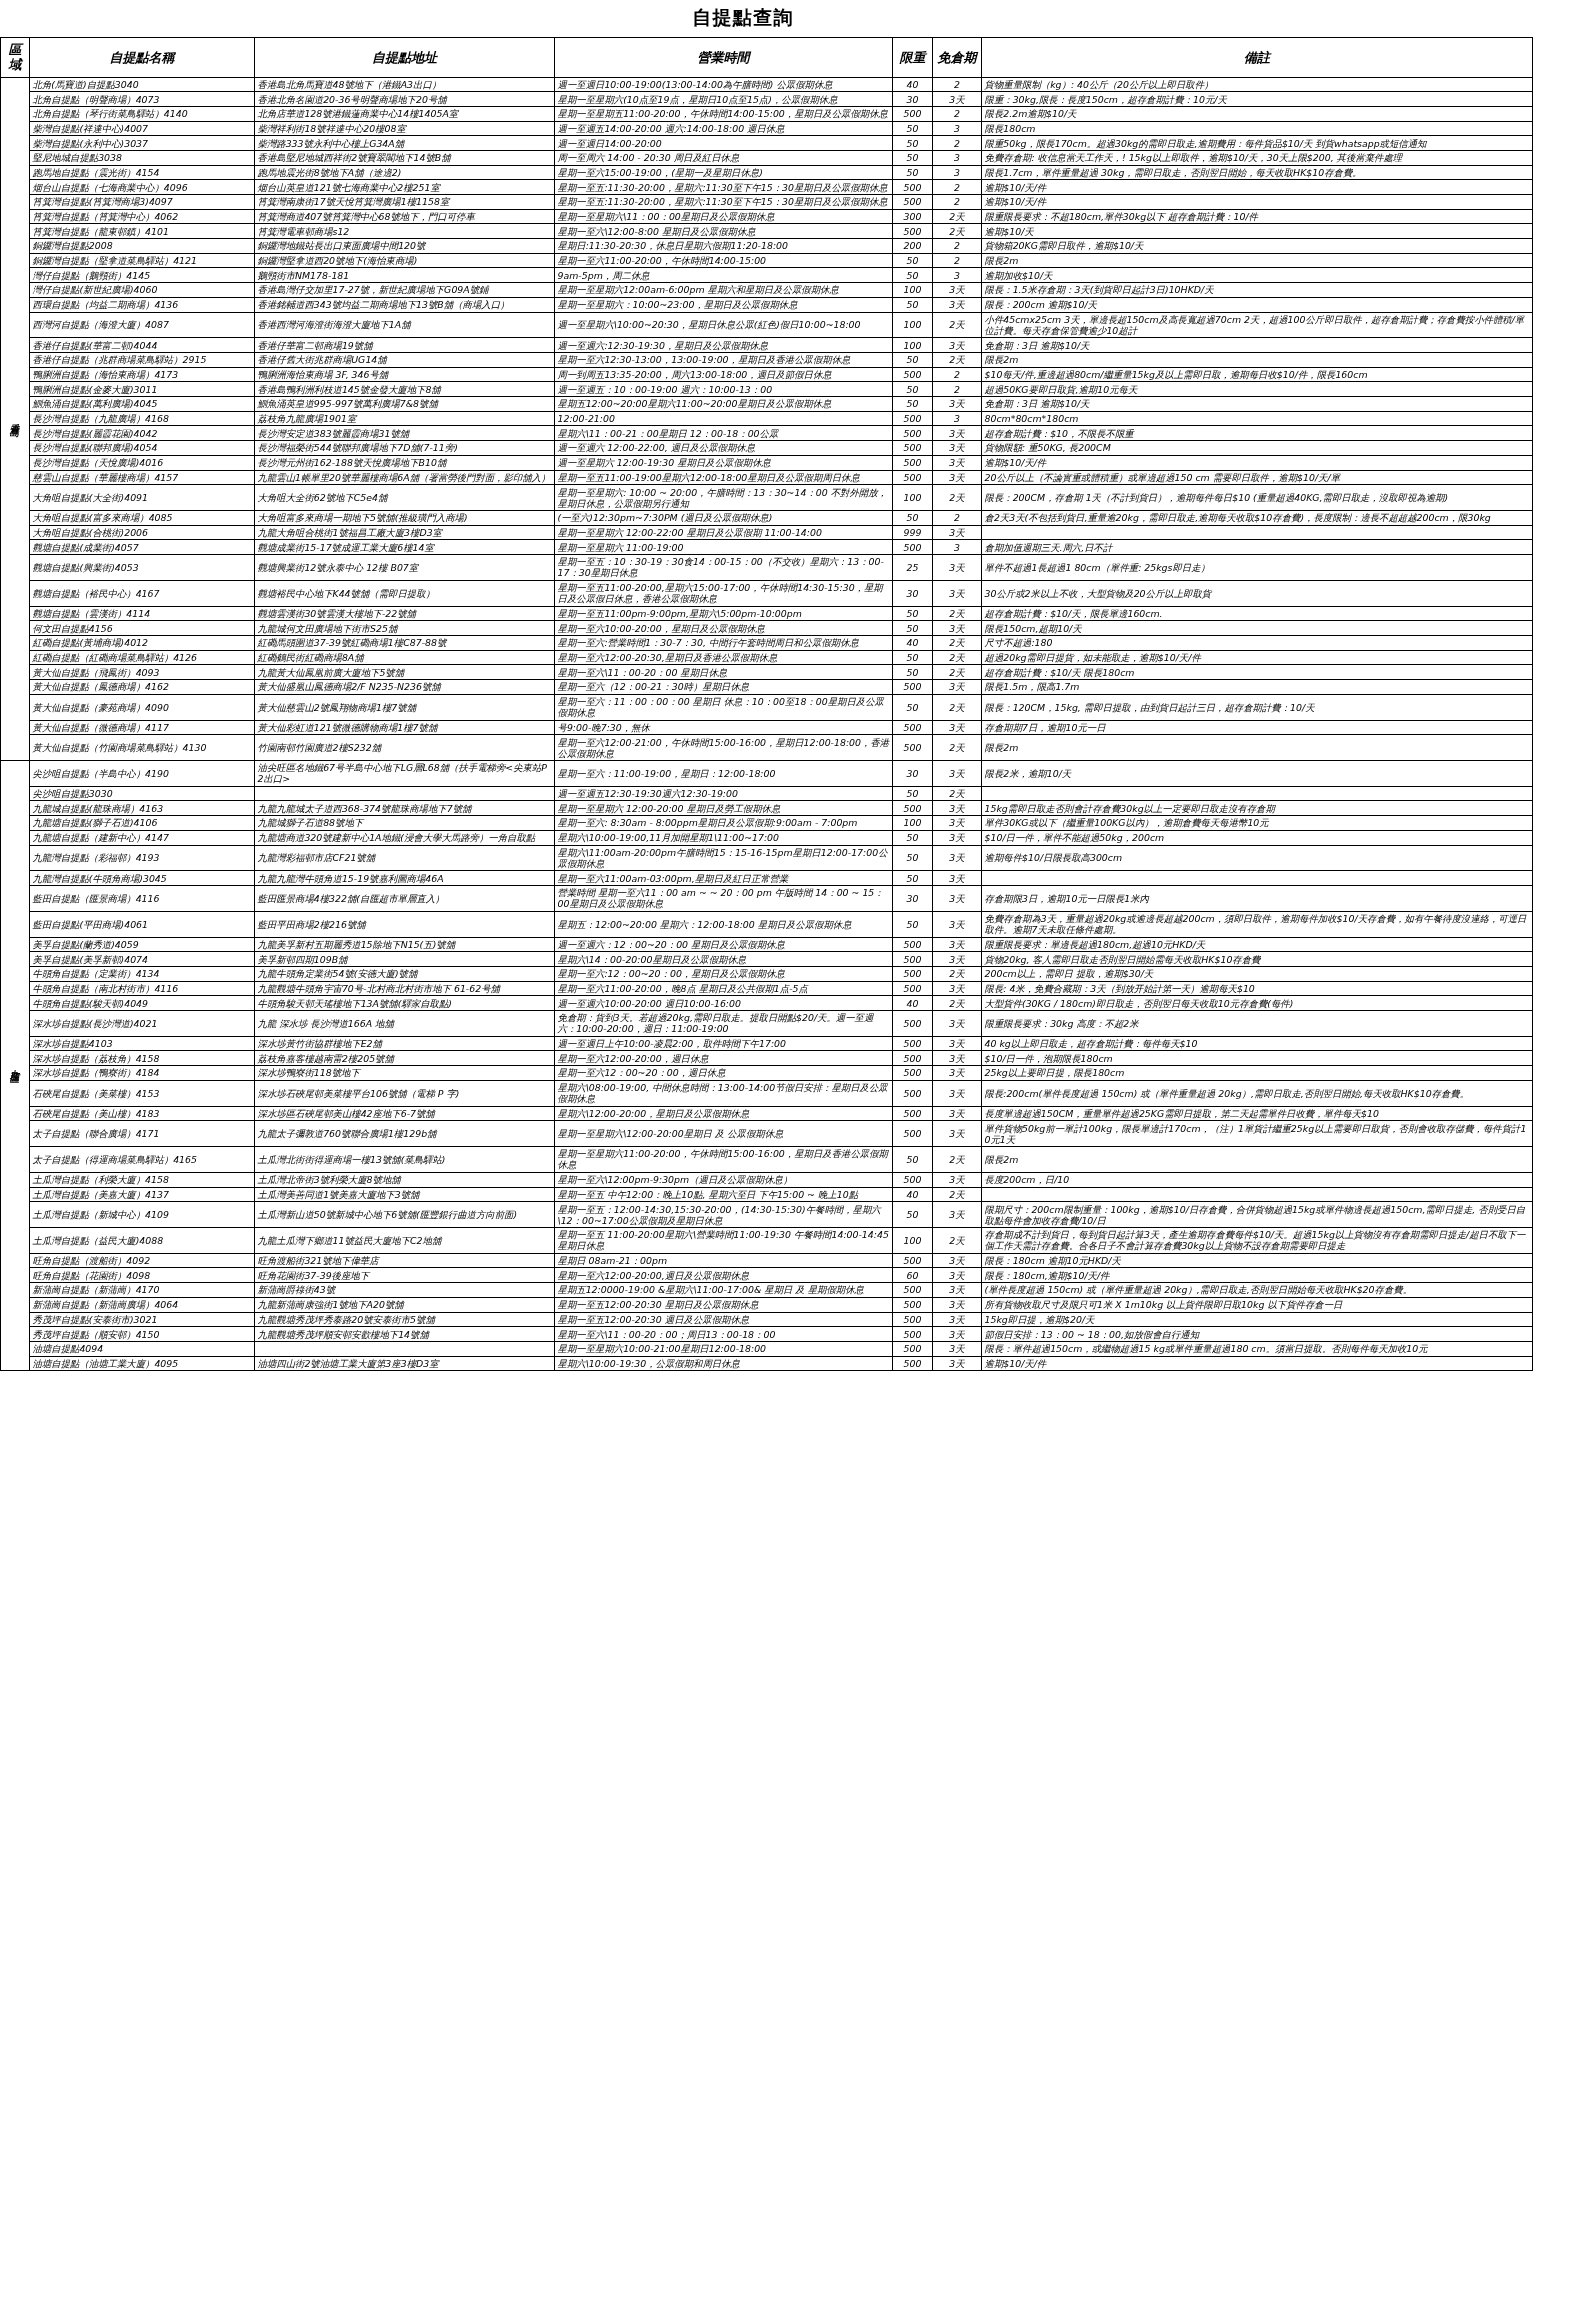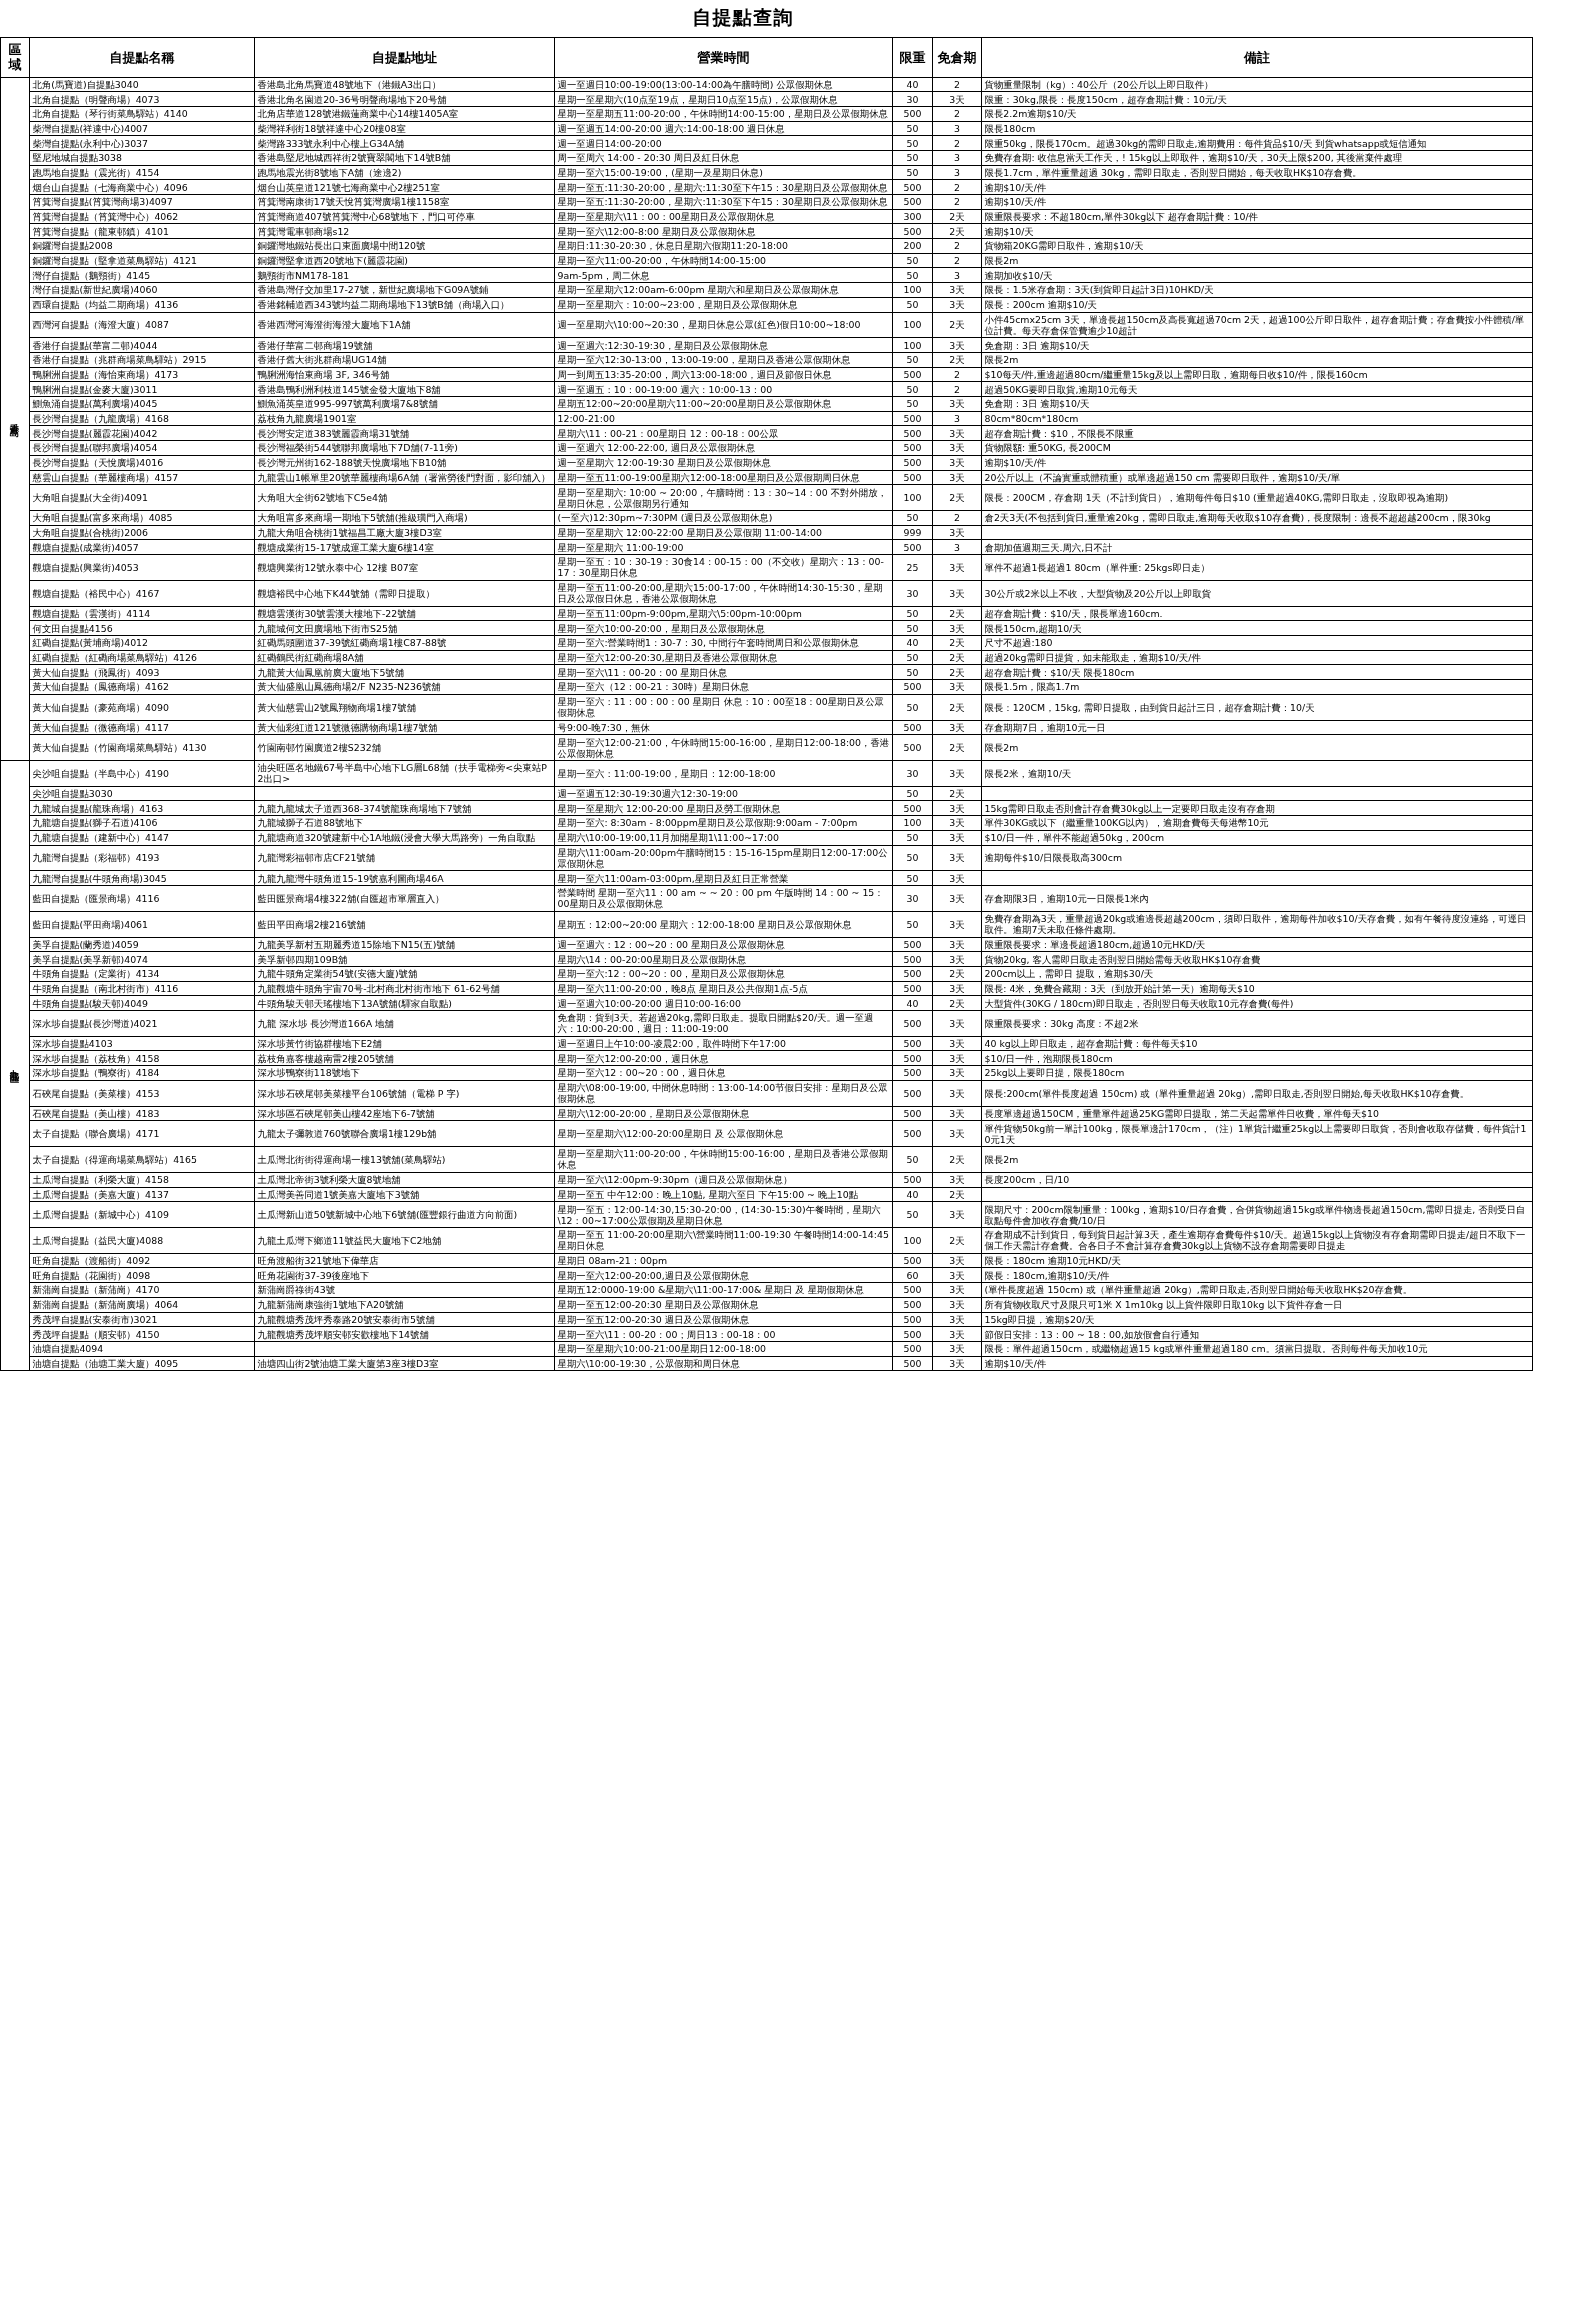--- a/index.html
+++ b/index.html
@@ -20,20 +20,21 @@
     text-align: center;
     font-size: 19px;
     font-weight: bold;
     padding: 5px 0 6.3px 0;
     letter-spacing: 1.3px;
   }
   table.main {
     border-collapse: collapse;
     width: 100%;
     table-layout: fixed;
+    font-style: italic;
   }
   table.main th, table.main td {
     border: 0.6px solid #000;
     vertical-align: middle;
     padding: 1.3px 2.5px;
     font-size: 9.4px;
     line-height: 1.18;
     word-break: break-all;
     overflow-wrap: anywhere;
   }
@@ -188,21 +189,21 @@
         <tr>
           <td class="name">銅鑼灣自提點2008</td>
           <td class="addr">銅鑼灣地鐵站長出口東面廣場中間120號</td>
           <td class="hours">星期日:11:30-20:30，休息日星期六假期11:20-18:00</td>
           <td class="weight">200</td>
           <td class="free">2</td>
           <td class="remark">貨物箱20KG需即日取件，逾期$10/天</td>
         </tr>
         <tr>
           <td class="name">銅鑼灣自提點（堅拿道菜鳥驛站）4121</td>
-          <td class="addr">銅鑼灣堅拿道西20號地下(麗霞花園)</td>
+          <td class="addr">銅鑼灣堅拿道西20號地下(海怡東商場)</td>
           <td class="hours">星期一至六11:00-20:00，午休時間14:00-15:00</td>
           <td class="weight">50</td>
           <td class="free">2</td>
           <td class="remark">限長2m</td>
         </tr>
         <tr>
           <td class="name">灣仔自提點（鵝頸街）4145</td>
           <td class="addr">鵝頸街市NM178-181</td>
           <td class="hours">9am-5pm，周二休息</td>
           <td class="weight">50</td>

